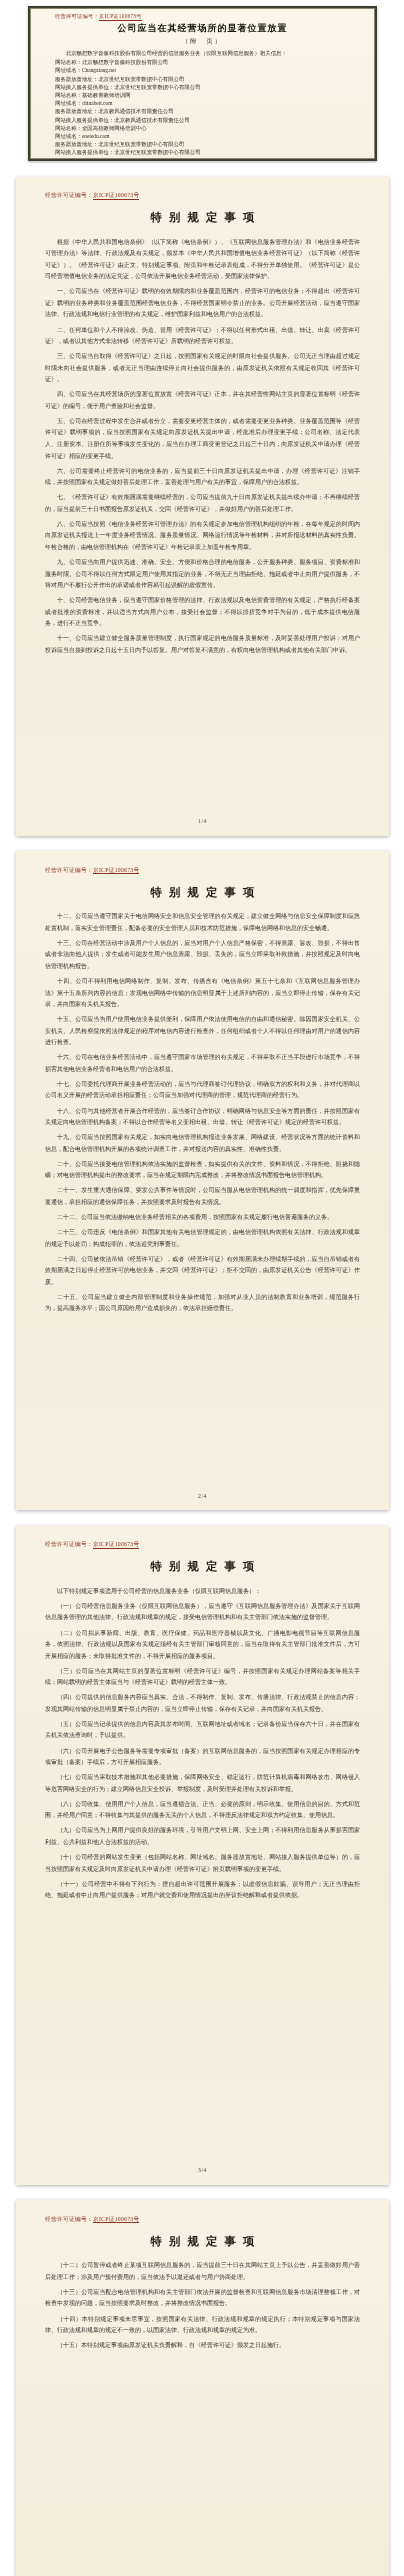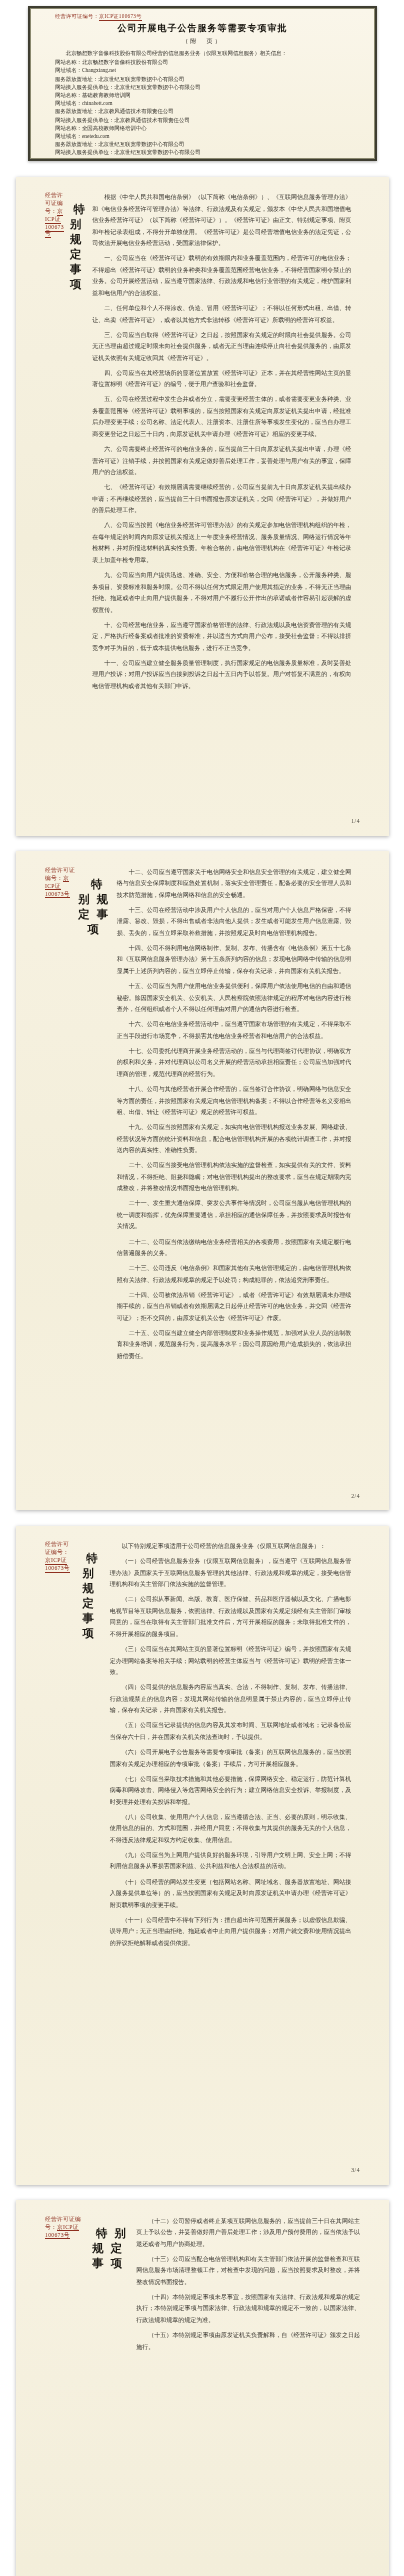--- a/index.html
+++ b/index.html
@@ -60,20 +60,21 @@
   .cert-value{color:#2f2c26;}
   
   .page{
     width:373px;
     min-height:659px;
     box-sizing:border-box;
     background:linear-gradient(180deg,#f7f2e2 0%,#f3eeda 55%,#f6f1df 100%);
     box-shadow:0 1px 3.6px rgba(0,0,0,.3);
     padding:15.5px 29px 11.3px;
     display:flex;
+    flex-direction:column;
   }
   .page-header{
     font-size:5.7px;
     color:#8e2f1f;
     letter-spacing:0.3px;
   }
   .page-header .license-no{border-bottom:0.5px solid #8e2f1f;padding-bottom:0.5px;}
   .page-title{
     margin:10.3px 0 11.3px;
     text-align:center;
@@ -102,21 +103,21 @@
 </head>
 <body>
 
 <div class="stack">
 
   <section class="certificate">
     <div class="cert-inner">
       <div class="cert-header">
         <span>经营许可证编号：</span><span class="license-no">京ICP证100673号</span>
       </div>
-      <h1 class="cert-title">公司开展电子公告服务等需要专项审批</h1>
+      <h1 class="cert-title">公司应当在其经营场所的显著位置放置</h1>
       <div class="cert-subtitle">（附　页）</div>
       <div class="cert-body">
         <p class="cert-intro">北京畅想数字音像科技股份有限公司经营的信息服务业务（仅限互联网信息服务）相关信息：</p>
         <div class="cert-entries">
 
             <div class="cert-line">
               <span class="cert-label">网站名称：</span><span class="cert-value">北京畅想数字音像科技股份有限公司</span>
             </div>
 
             <div class="cert-line">

